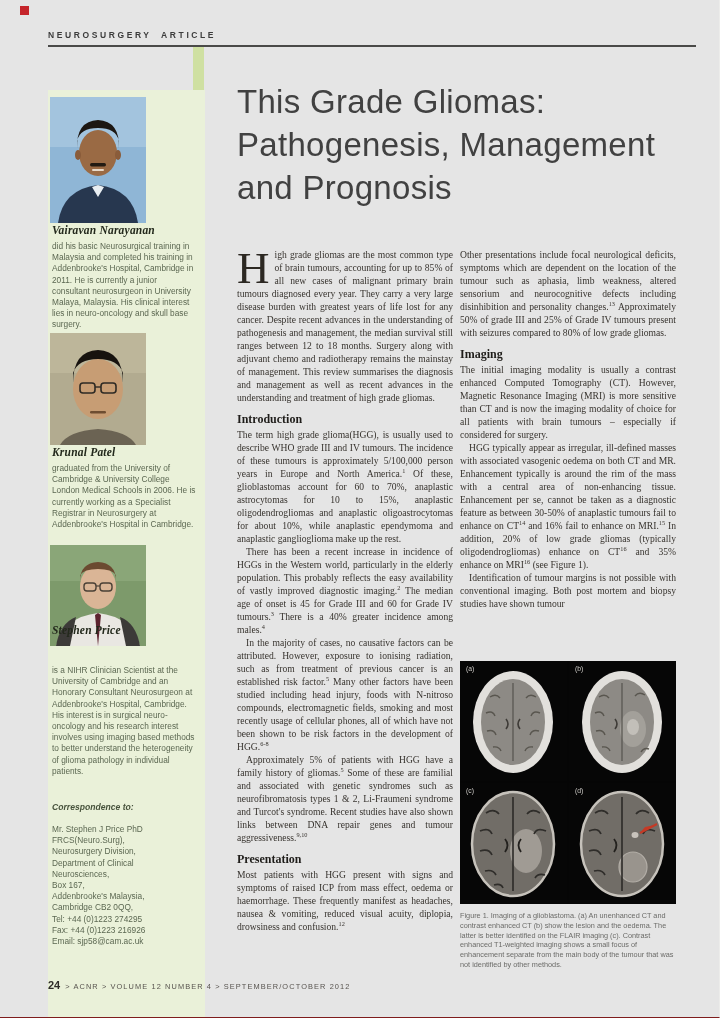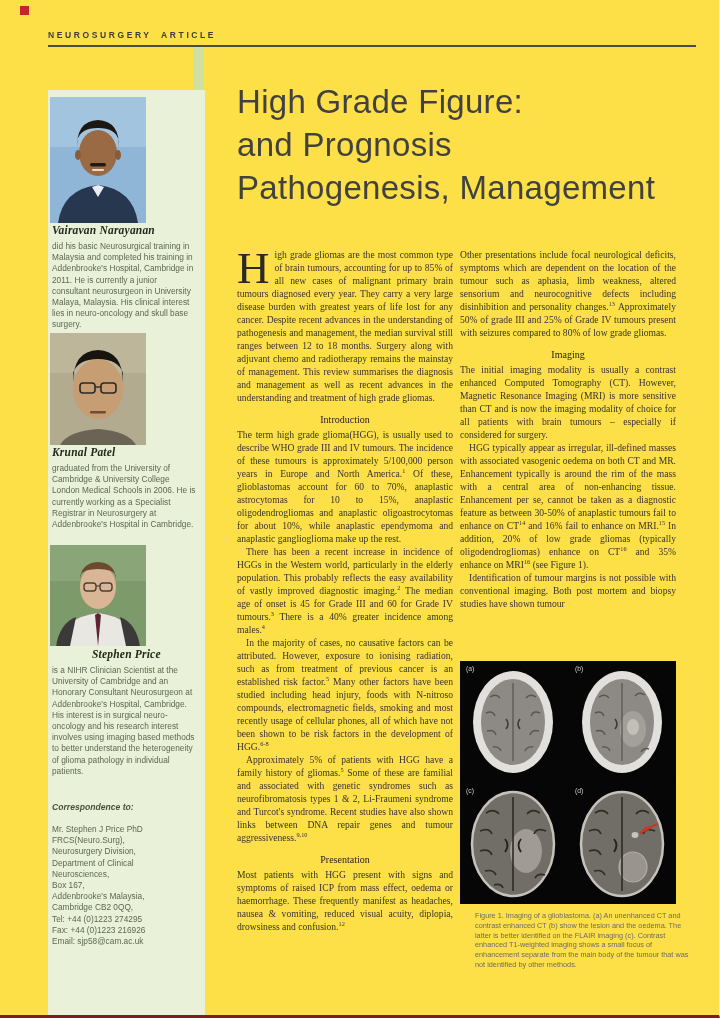--- a/index.html
+++ b/index.html
@@ -1,21 +1,21 @@
 <!DOCTYPE html>
 <html><head>
 <meta charset="utf-8">
 <style>
   * { margin:0; padding:0; box-sizing:border-box; }
   html,body { background:#ffffff; }
   .page {
     position:relative; width:720px; height:1018px;
-    background:#fde047; overflow:hidden;
+    background:#e5e5e5; overflow:hidden;
     font-family:"Liberation Serif", serif;
-    border-right:1px solid #ececea; border-bottom:3px solid #7f1d1d;
+    border-right:1px solid #ececea; border-bottom:1px solid #7f1d1d;
   }
   .red-square { position:absolute; left:20px; top:6px; width:9px; height:9px; background:#c5252b; }
   .category {
     position:absolute; left:48px; top:30px;
     font-family:"Liberation Sans", sans-serif; font-size:8.5px; font-weight:bold;
     letter-spacing:2.6px; word-spacing:5px; color:#3c3c3c;
   }
   .rule { position:absolute; left:48px; top:45px; width:648px; height:2px; background:#4a4a48; }
   .stripe { position:absolute; left:193px; top:47px; width:11px; height:183px; }
   .sidebar { position:absolute; left:48px; top:90px; width:157px; height:992px; }
@@ -40,41 +40,41 @@
     font-size:33px; line-height:43px; color:#414141; letter-spacing:0.3px;
   }
   .col {
     position:absolute; top:248px; width:216px;
     font-size:9.6px; line-height:13px; text-align:justify; color:#37332e;
   }
   .col-1 { left:237px; } .col-2 { left:460px; }
   .col p { margin:0; }
   .col p.ind { text-indent:9px; }
   .section-h {
-    font-family:"Liberation Serif", serif; font-size:10px; font-weight:normal;
-    color:#1f1d1a; text-align:center; margin:9px 0 2px;
+    font-family:"Liberation Serif", serif; font-size:12px; font-weight:bold;
+    color:#1f1d1a; text-align:left; margin:9px 0 2px;
   }
   .col sup { font-size:6.3px; line-height:0; vertical-align:super; }
   .dropcap {
     float:left; font-size:45px; line-height:36px; padding:2px 5px 0 0; color:#2c2822;
   }
   .figure {
     position:absolute; left:460px; top:661px; width:216px; height:243px;
     background:#050505; display:grid; grid-template-columns:107px 107px;
     grid-template-rows:120px 121px; gap:2px 2px;
   }
   .scan { position:relative; width:107px; height:120px; background:#050505; }
   .fig-label {
     position:absolute; left:6px; top:4px; z-index:2;
     font-family:"Liberation Sans", sans-serif; font-size:6.8px; color:#cfccc8;
   }
   .caption {
     position:absolute; left:460px; top:911px; width:218px;
     font-family:"Liberation Sans", sans-serif; font-size:7.3px; line-height:9.8px;
-    color:#6b6b68; text-align:left;margin-left:15px;
+    color:#6b6b68; text-align:left;
   }
   .footer {
     position:absolute; left:48px; top:979px;
     font-family:"Liberation Sans", sans-serif; font-size:7.4px;
     letter-spacing:1.1px; color:#57534e;
   }
   .footer .num { font-size:11px; font-weight:bold; letter-spacing:0; color:#2e2b28; margin-right:5px; }
 </style>
 </head>
 <body>
@@ -129,43 +129,43 @@
         <path d="M30 36 Q30 18 48 17 Q66 18 66 36 L66 30 Q62 24 48 24 Q34 24 30 30 Z" fill="#6b4a30"></path>
         <rect x="34" y="38" width="12" height="8" rx="3" fill="none" stroke="#4a4036" stroke-width="1.4"></rect>
         <rect x="50" y="38" width="12" height="8" rx="3" fill="none" stroke="#4a4036" stroke-width="1.4"></rect>
         <line x1="46" y1="41" x2="50" y2="41" stroke="#4a4036" stroke-width="1.2"></line>
         <path d="M6 101 Q14 72 48 68 Q82 72 90 101 Z" fill="#e9e7e2"></path>
         <path d="M6 101 Q10 78 26 72 L20 101 Z" fill="#3c3a38"></path>
         <path d="M90 101 Q86 78 70 72 L76 101 Z" fill="#3c3a38"></path>
         <path d="M45 70 L48 101 L51 70 L48 68 Z" fill="#5e2430"></path>
       </svg>
     </div>
-    <div class="sb-abs author-name" style="top:558px;margin-left:40px;">Stephen Price</div>
+    <div class="sb-abs author-name" style="top:534px;">Stephen Price</div>
     <div class="sb-abs bio" style="top:575px;">is a NIHR Clinician Scientist at the University of Cambridge and an Honorary Consultant Neurosurgeon at Addenbrooke's Hospital, Cambridge. His interest is in surgical neuro-oncology and his research interest involves using imaging based methods to better understand the heterogeneity of glioma pathology in individual patients.</div>
 
     <div class="sb-abs corr-heading" style="top:712px;">Correspondence to:</div>
     <div class="sb-abs bio" style="top:726px;margin-top:8px;">
       <span class="corr-line">Mr. Stephen J Price PhD</span>
       <span class="corr-line">FRCS(Neuro.Surg),</span>
       <span class="corr-line">Neurosurgery Division,</span>
       <span class="corr-line">Department of Clinical</span>
       <span class="corr-line">Neurosciences,</span>
       <span class="corr-line">Box 167,</span>
       <span class="corr-line">Addenbrooke's Malaysia,</span>
       <span class="corr-line">Cambridge CB2 0QQ,</span>
       <span class="corr-line">Tel: +44 (0)1223 274295</span>
       <span class="corr-line">Fax: +44 (0)1223 216926</span>
       <span class="corr-line">Email: sjp58@cam.ac.uk</span>
     </div>
   </div>
 
   <div class="title">
-    <div>High Grade Figure:</div>
+    <div>This Grade Gliomas:</div>
+    <div>Pathogenesis, Management</div>
     <div>and Prognosis</div>
-    <div>Pathogenesis, Management</div>
   </div>
 
   <div class="col col-1">
     <p><span class="dropcap">H</span><span>igh grade gliomas are the most common type of brain tumours, accounting for up to 85% of all new cases of malignant primary brain tumours diagnosed every year. They carry a very large disease burden with greatest years of life lost for any cancer. Despite recent advances in the understanding of pathogenesis and management, the median survival still ranges between 12 to 18 months. Surgery along with adjuvant chemo and radiotherapy remains the mainstay of management. This review summarises the diagnosis and management as well as recent advances in the understanding and treatment of high grade gliomas.</span></p>
     <div class="section-h">Introduction</div>
     <p>The term high grade glioma(HGG), is usually used to describe WHO grade III and IV tumours. The incidence of these tumours is approximately 5/100,000 person years in Europe and North America.<sup>1</sup> Of these, glioblastomas account for 60 to 70%, anaplastic astrocytomas for 10 to 15%, anaplastic oligodendrogliomas and anaplastic oligoastrocytomas for about 10%, while anaplastic ependymoma and anaplastic ganglioglioma make up  the rest.</p>
     <p class="ind">There has been a recent increase in incidence of HGGs in the Western world, particularly in the elderly population. This probably reflects the easy availability of vastly improved diagnostic imaging.<sup>2</sup> The median age of onset is 45 for Grade III and 60 for Grade IV tumours.<sup>3</sup> There is a 40% greater incidence among males.<sup>4</sup></p>
     <p class="ind">In the majority of cases, no causative factors can be attributed. However, exposure to ionising radiation, such as from treatment of previous cancer is an established risk factor.<sup>5</sup> Many other factors have been studied including head injury, foods with N-nitroso compounds, electromagnetic fields, smoking and most recently usage of cellular phones, all of which have not been shown to be risk factors in the development of HGG.<sup>6-8</sup></p>
     <p class="ind">Approximately 5% of patients with HGG have a family history of gliomas.<sup>5</sup> Some of these are familial and associated with genetic syndromes such as neurofibromatosis types 1 &amp; 2, Li-Fraumeni syndrome and Turcot's syndrome. Recent studies have also shown links between DNA repair genes and tumour aggressiveness.<sup>9,10</sup></p>
     <div class="section-h">Presentation</div>
@@ -234,14 +234,17 @@
         <path d="M80 30 q-8 -5 -13 1 M86 48 q-9 -4 -12 3" stroke="#2f2d2a" stroke-width="1.7" fill="none"></path>
         <path d="M45 56 q5 6 0 13" stroke="#23211e" stroke-width="1.8" fill="none"></path>
         <ellipse cx="66" cy="52" rx="3.5" ry="3" fill="#c8c3bc"></ellipse>
         <path d="M86 42 L71 50 L76 44 Z" fill="#c43a26"></path>
         <line x1="71" y1="50" x2="88" y2="41" stroke="#c43a26" stroke-width="2"></line>
       </svg>
     </div>
   </div>
   <div class="caption">Figure 1.  Imaging of a glioblastoma. (a) An unenhanced CT  and contrast enhanced CT (b) show the lesion and the oedema. The latter is better identified on the FLAIR imaging (c). Contrast enhanced T1-weighted imaging shows a small focus of enhancement separate from the main body of the tumour that was not identified by other methods.</div>
 
+  <div class="footer">
+    <span class="num">24</span><span>&gt; ACNR &gt; VOLUME 12 NUMBER 4 &gt; SEPTEMBER/OCTOBER 2012</span>
+  </div>
 
 </div>
 
 </body></html>

